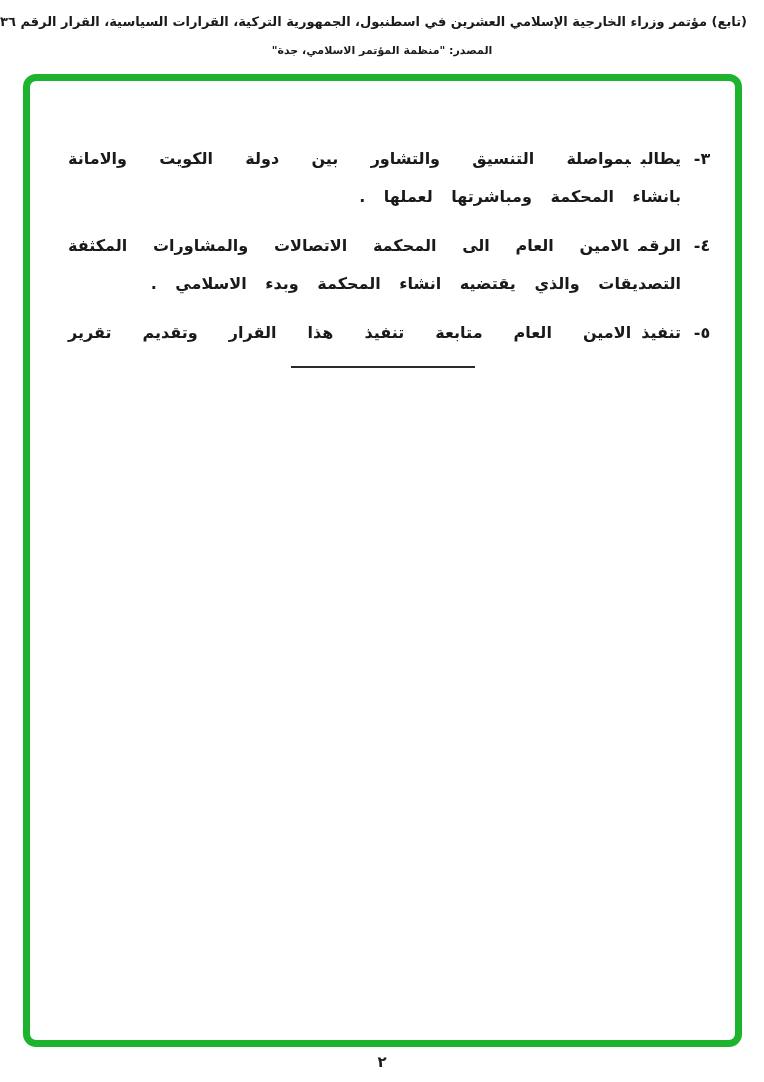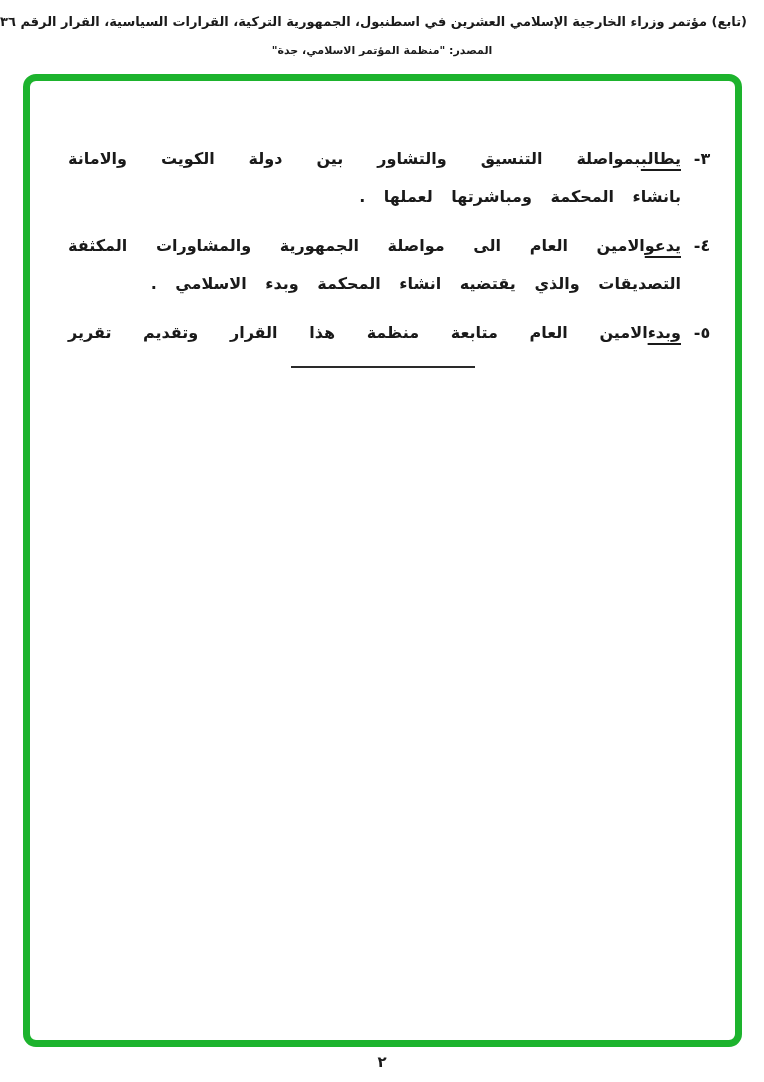--- a/index.html
+++ b/index.html
@@ -85,23 +85,23 @@
     text-align-last: justify;
     word-spacing: 4px;
     white-space: nowrap;
   }
   .line.last {
     text-align: right;
     text-align-last: right;
     word-spacing: 13px;
   }
   .lead {
-    text-decoration: underline;
     text-underline-offset: 5px;
     text-decoration-thickness: 1.5px;
+    margin-left: 10px;
   }
   .separator {
     width: 184px;
     margin: 14px auto 0 auto;
     border-top: 2px solid #2a2a2a;
     height: 0;
   }
   .page-number {
     position: absolute;
     top: 1053px;
@@ -128,29 +128,29 @@
         <div class="marker">٣-</div>
         <div class="text">
           <div class="line first"><span class="lead">يطالب</span><span>بمواصلة التنسيق والتشاور بين دولة الكويت والامانة</span></div>
           <div class="line last">بانشاء المحكمة ومباشرتها لعملها .</div>
         </div>
       </div>
 
       <div class="item">
         <div class="marker">٤-</div>
         <div class="text">
-          <div class="line first"><span class="lead">يدعو</span><span>الامين العام الى مواصلة الجمهورية والمشاورات المكثفة</span></div>
+          <div class="line first"><span class="lead">الرقم</span><span>الامين العام الى المحكمة الاتصالات والمشاورات المكثفة</span></div>
           <div class="line last">التصديقات والذي يقتضيه انشاء المحكمة وبدء الاسلامي .</div>
         </div>
       </div>
 
       <div class="item">
         <div class="marker">٥-</div>
         <div class="text">
-          <div class="line first"><span class="lead">وبدء</span><span>الامين العام متابعة منظمة هذا القرار وتقديم تقرير</span></div>
+          <div class="line first"><span class="lead">تنفيذ</span><span>الامين العام متابعة تنفيذ هذا القرار وتقديم تقرير</span></div>
         </div>
       </div>
 
     </div>
 
     <div class="separator"></div>
   </div>
 
   <div class="page-number">٢</div>
 

